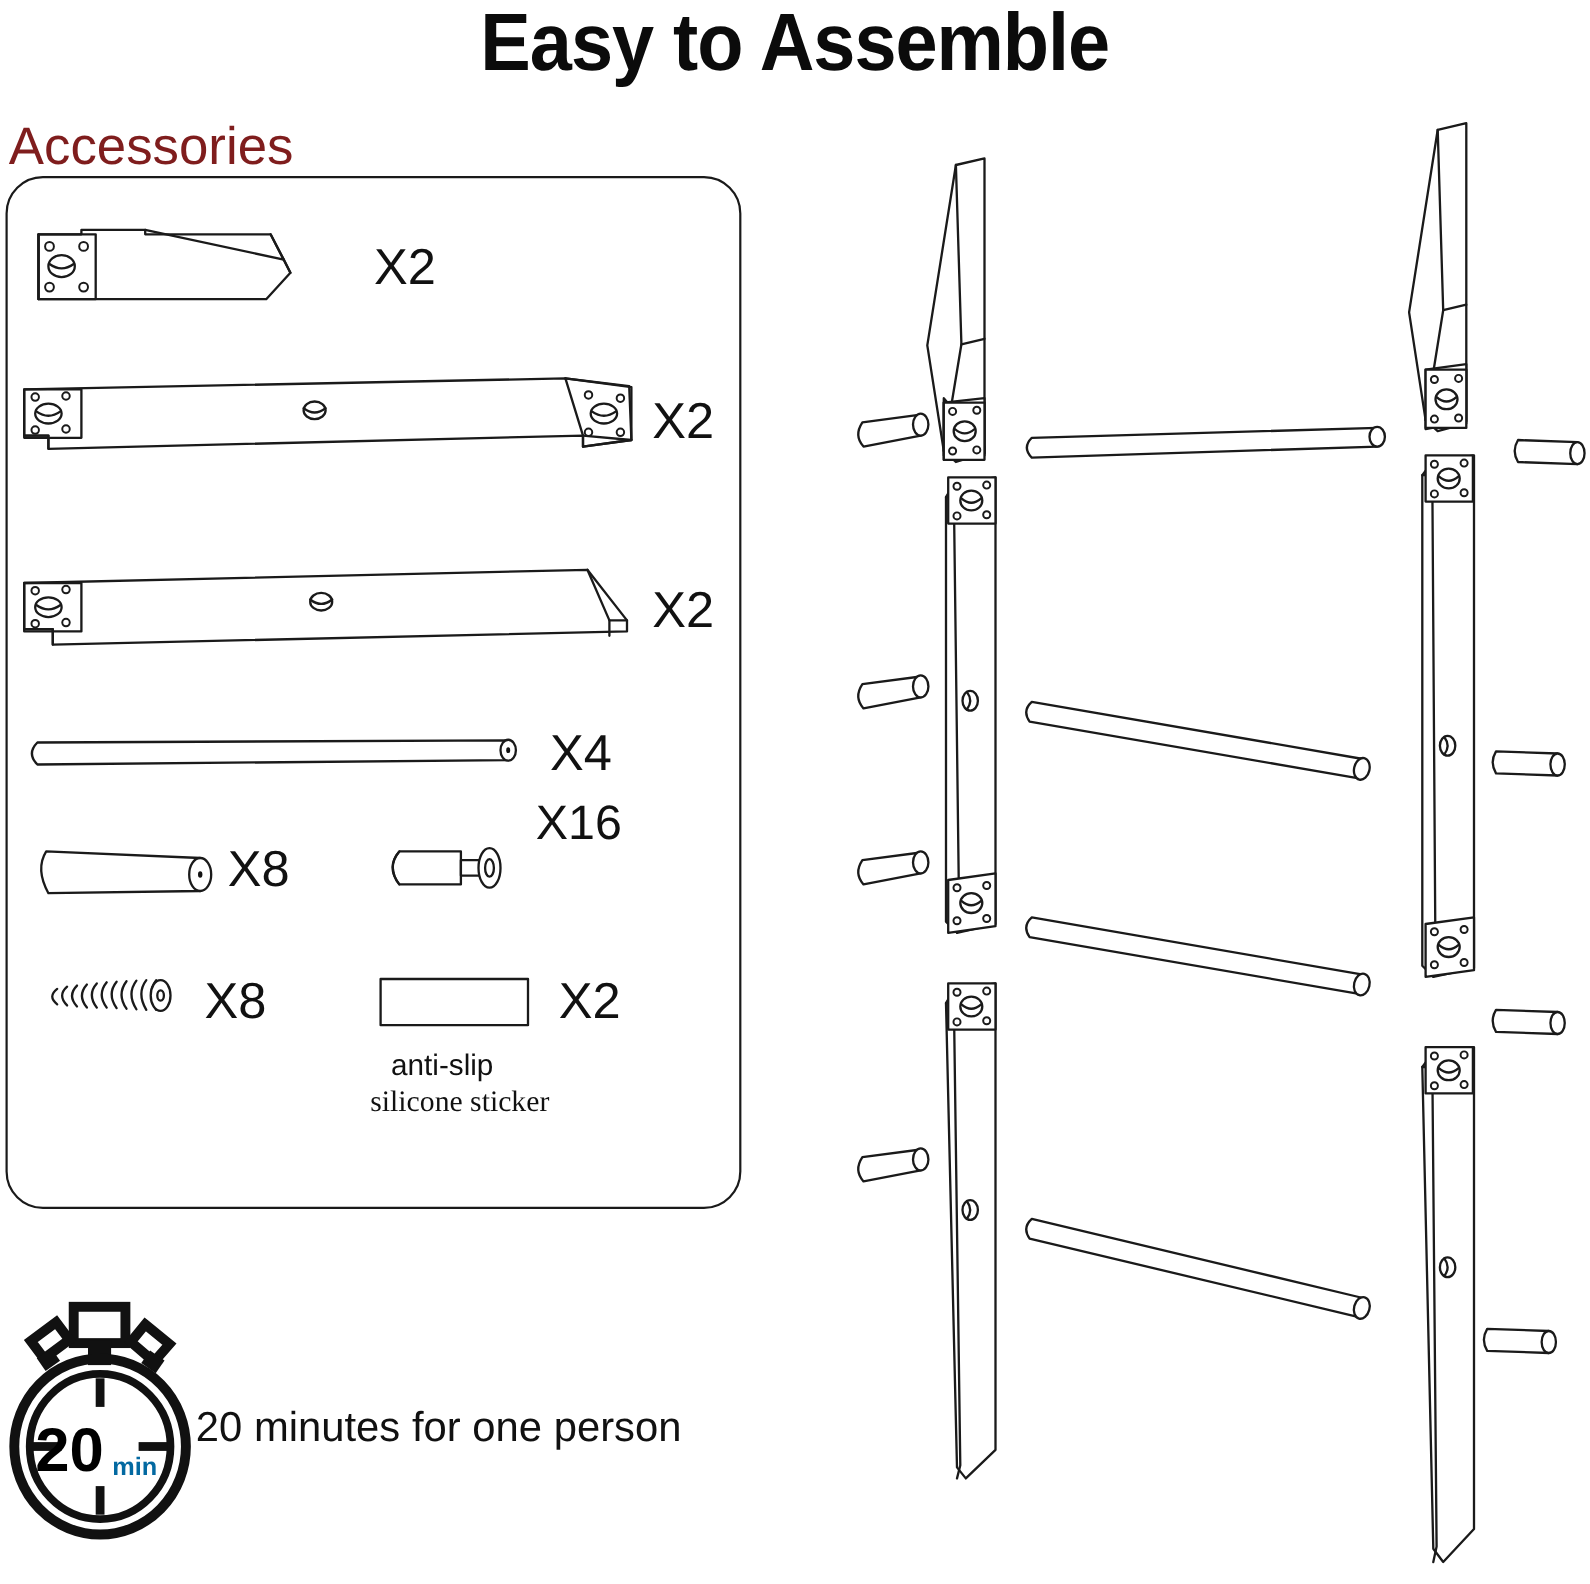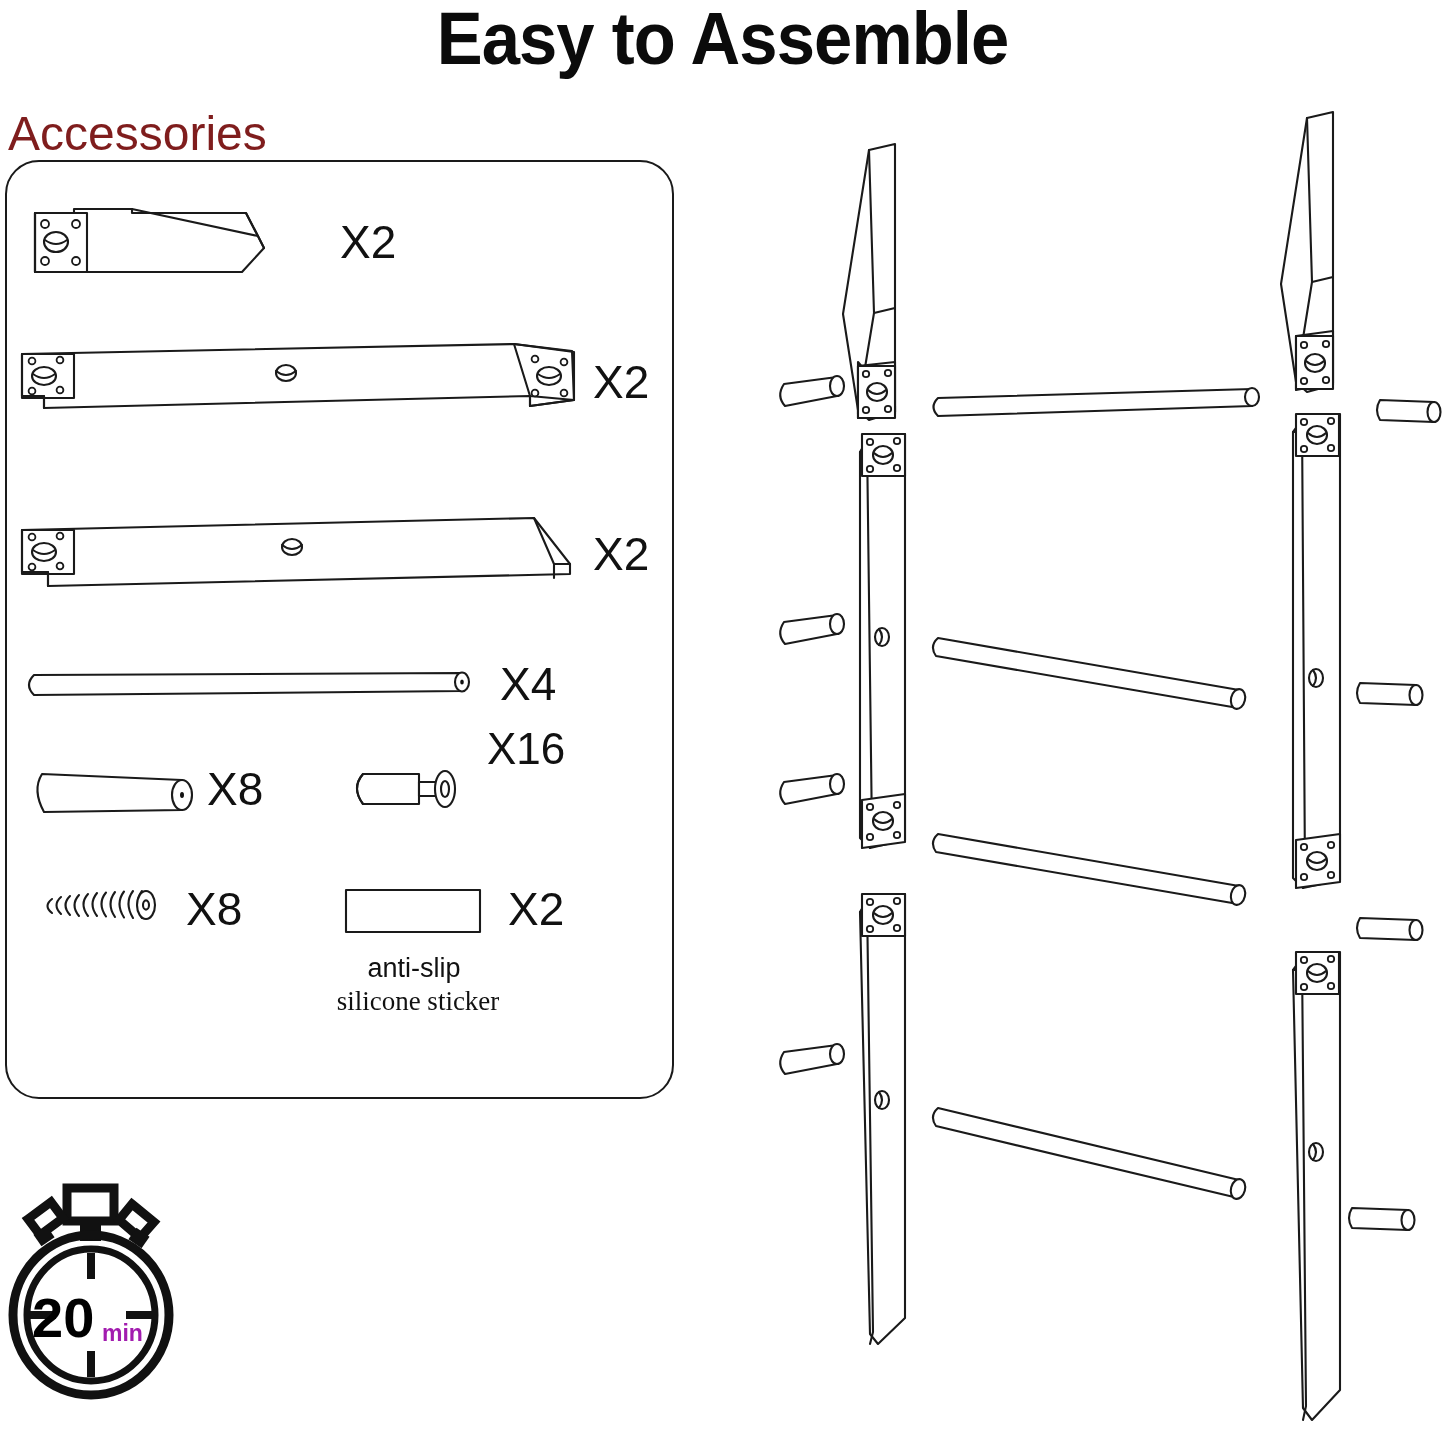--- a/index.html
+++ b/index.html
@@ -178,21 +178,21 @@
   </svg>
 </div>
 <div class="abs qty" style="left:186px;top:885px;">X8</div>
 
 <div class="abs" style="left:344px;top:888px;">
   <svg width="140" height="46" viewBox="0 0 140 46">
     <rect class="ln" x="2" y="2" width="134" height="42"></rect>
   </svg>
 </div>
 <div class="abs qty" style="left:508px;top:885px;">X2</div>
-<div class="abs cap" style="left:324px;top:952px;width:180px;">anti-slip</div>
+<div class="abs cap" style="left:312px;top:952px;width:180px;">anti-slip</div>
 <div class="abs cap" style="left:328px;top:985px;width:180px;font-family:Liberation Serif, serif;">silicone sticker</div>
 
 <div class="abs" id="watch-wrap">
   <svg width="175" height="215" viewBox="0 0 175 215">
 
     <rect x="61" y="3" width="47" height="33" fill="none" stroke="#111" stroke-width="9"></rect>
     <rect x="74" y="34" width="21" height="22" fill="#111"></rect>
 
     <g stroke="#111" stroke-width="9" fill="none">
       <path d="M22 34 L45 17 L57 33 L34 50 Z"></path>
@@ -204,23 +204,24 @@
     <ellipse cx="85" cy="130" rx="78" ry="80" fill="none" stroke="#111" stroke-width="9"></ellipse>
 
     <ellipse cx="85" cy="130" rx="64" ry="66" fill="none" stroke="#111" stroke-width="7"></ellipse>
 
     <rect x="81" y="68" width="8" height="26" fill="#111"></rect>
     <rect x="81" y="166" width="8" height="26" fill="#111"></rect>
     <rect x="24" y="126" width="26" height="8" fill="#111"></rect>
     <rect x="120" y="126" width="26" height="8" fill="#111"></rect>
   </svg>
   <div class="abs" style="left:26px;top:105px;font-size:56px;font-weight:bold;line-height:56px;color:#000000;">20</div>
-  <div class="abs" style="left:96px;top:136px;font-size:23px;font-weight:bold;line-height:24px;color:#a21caf;">min</div>
+  <div class="abs" style="left:96px;top:136px;font-size:23px;font-weight:bold;line-height:24px;color:#0369a1;">min</div>
 </div>
 <div class="abs" id="watch-text">
+  <div>20 minutes for one person</div>
 </div>
 
 <div class="abs" id="explode">
 <svg width="705" height="1340" viewBox="0 0 705 1340">
 
   <g>
     <path class="ln" d="M129 50 L155 44 L155 312 L129 320 L118 310 L103 214 Z"></path>
     <path class="ln2" d="M129 50 L134 213 L118 310"></path>
     <path class="ln2" d="M134 213 L155 208"></path>
     <path class="ln" d="M118 262 L118 314 L155 314 L155 306 Z" fill="none"></path>

